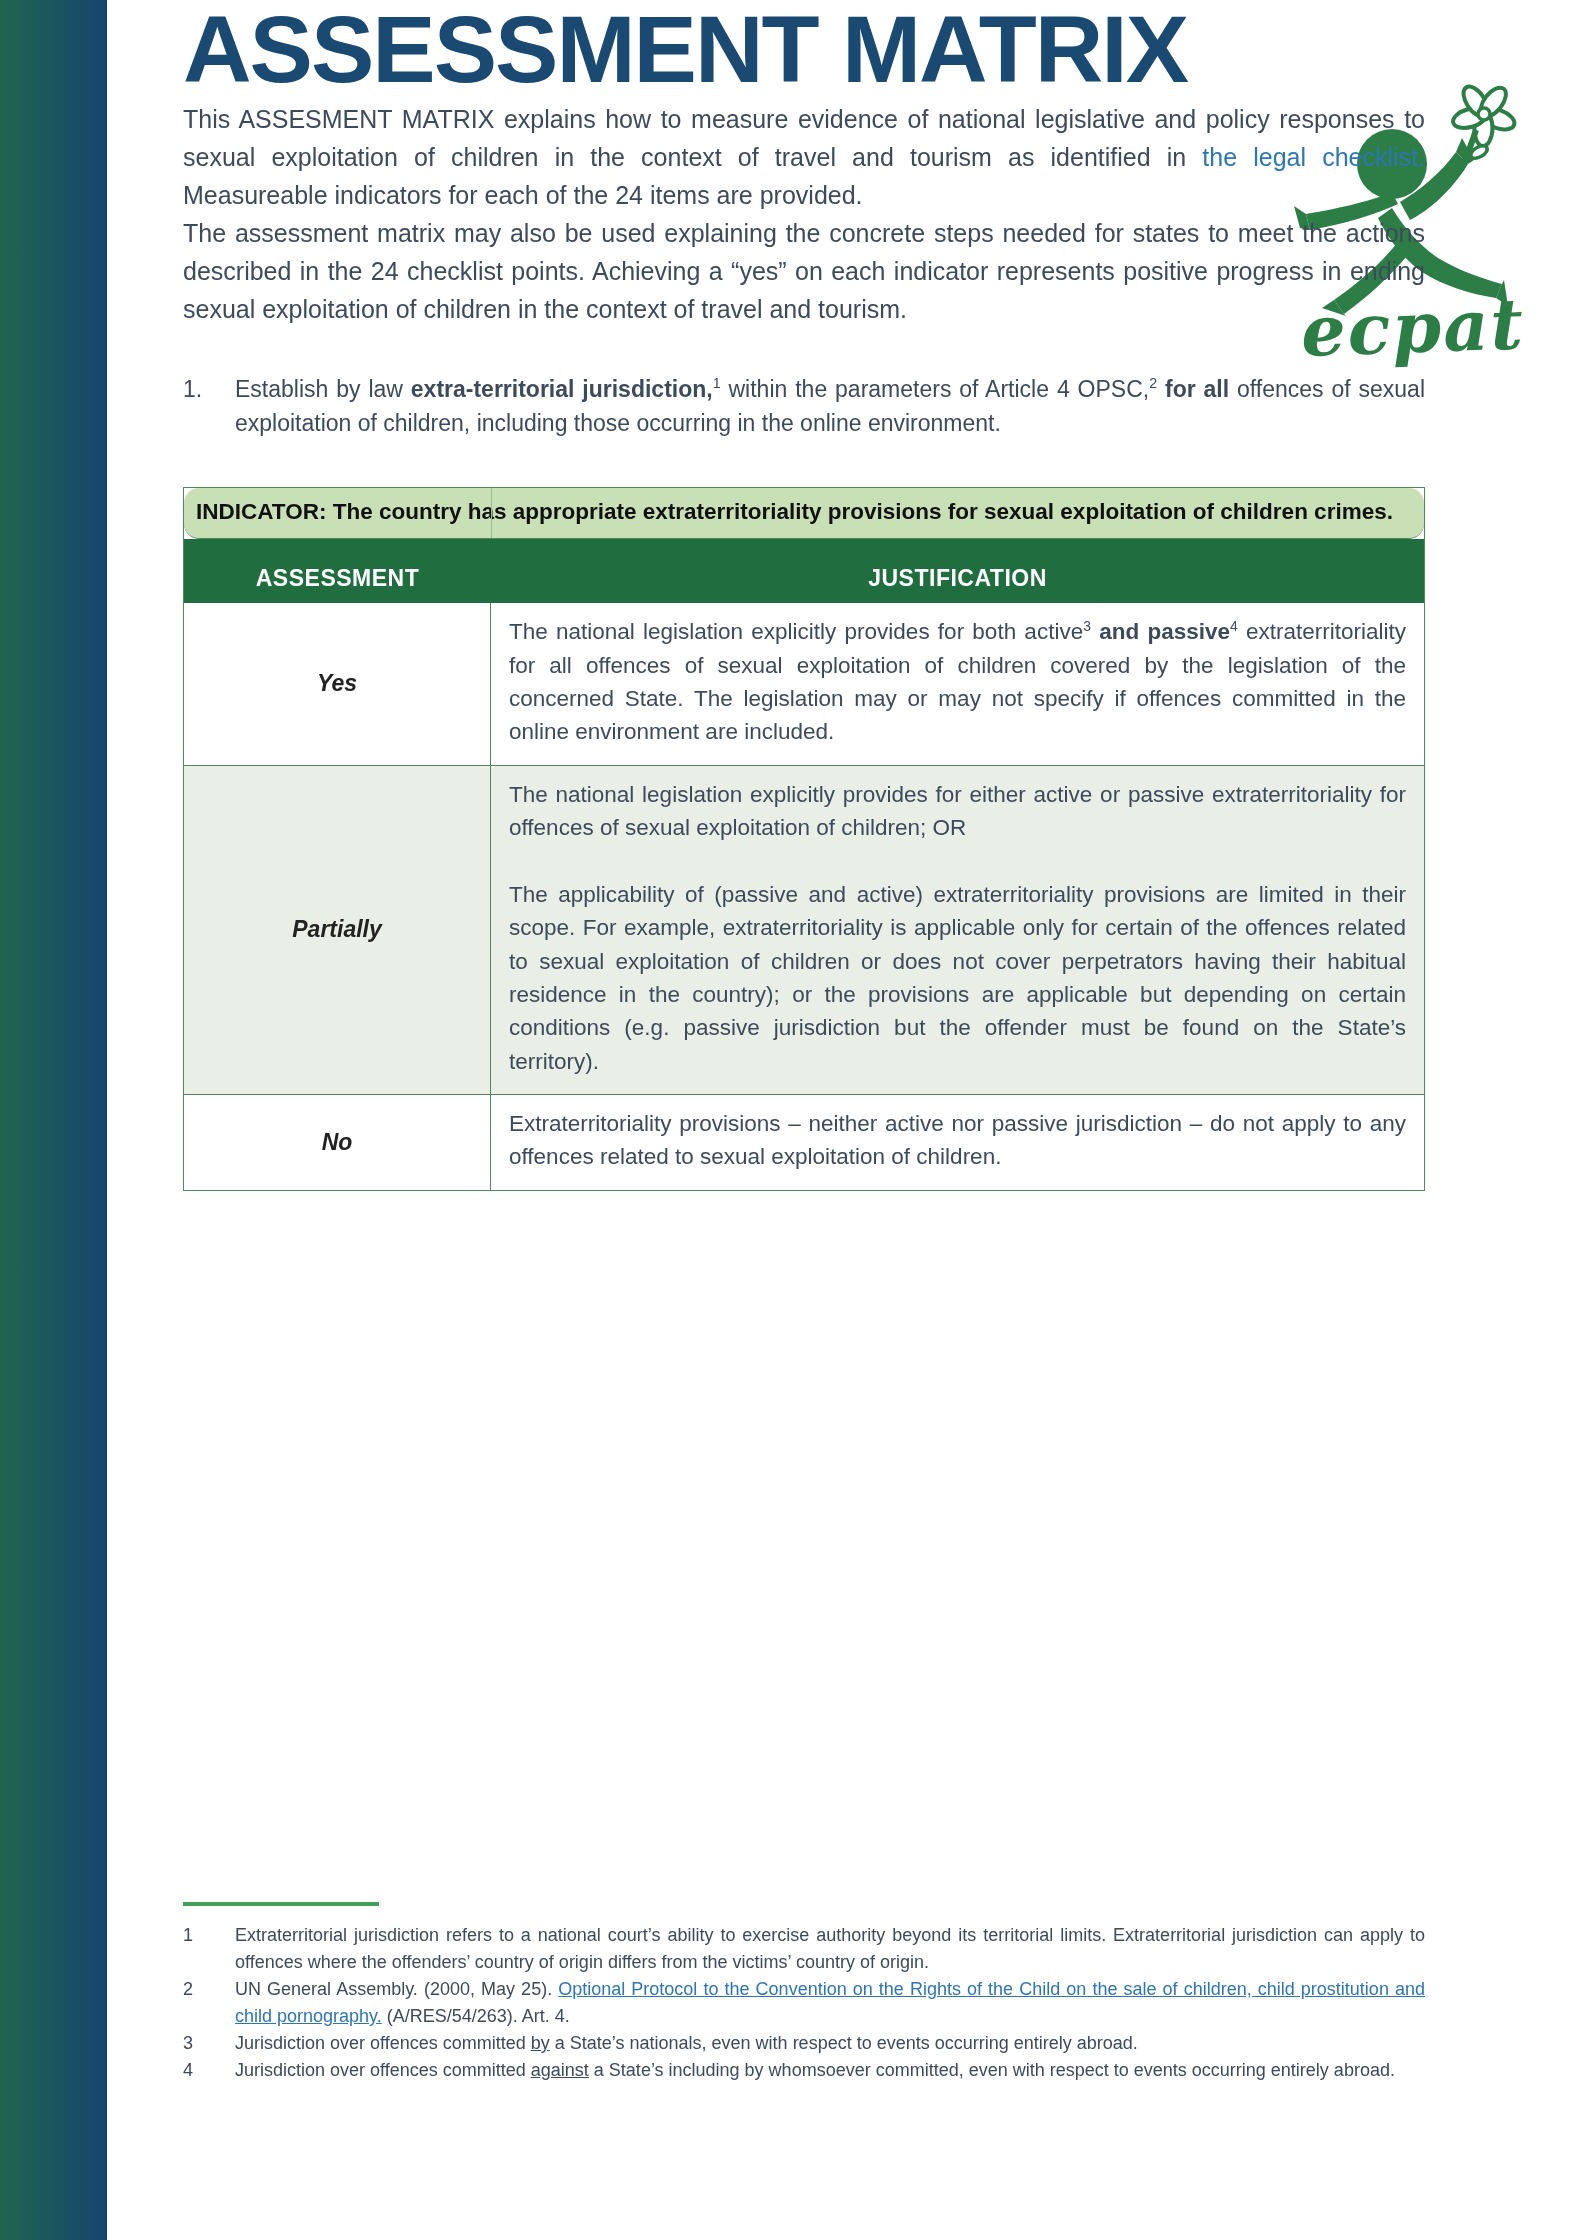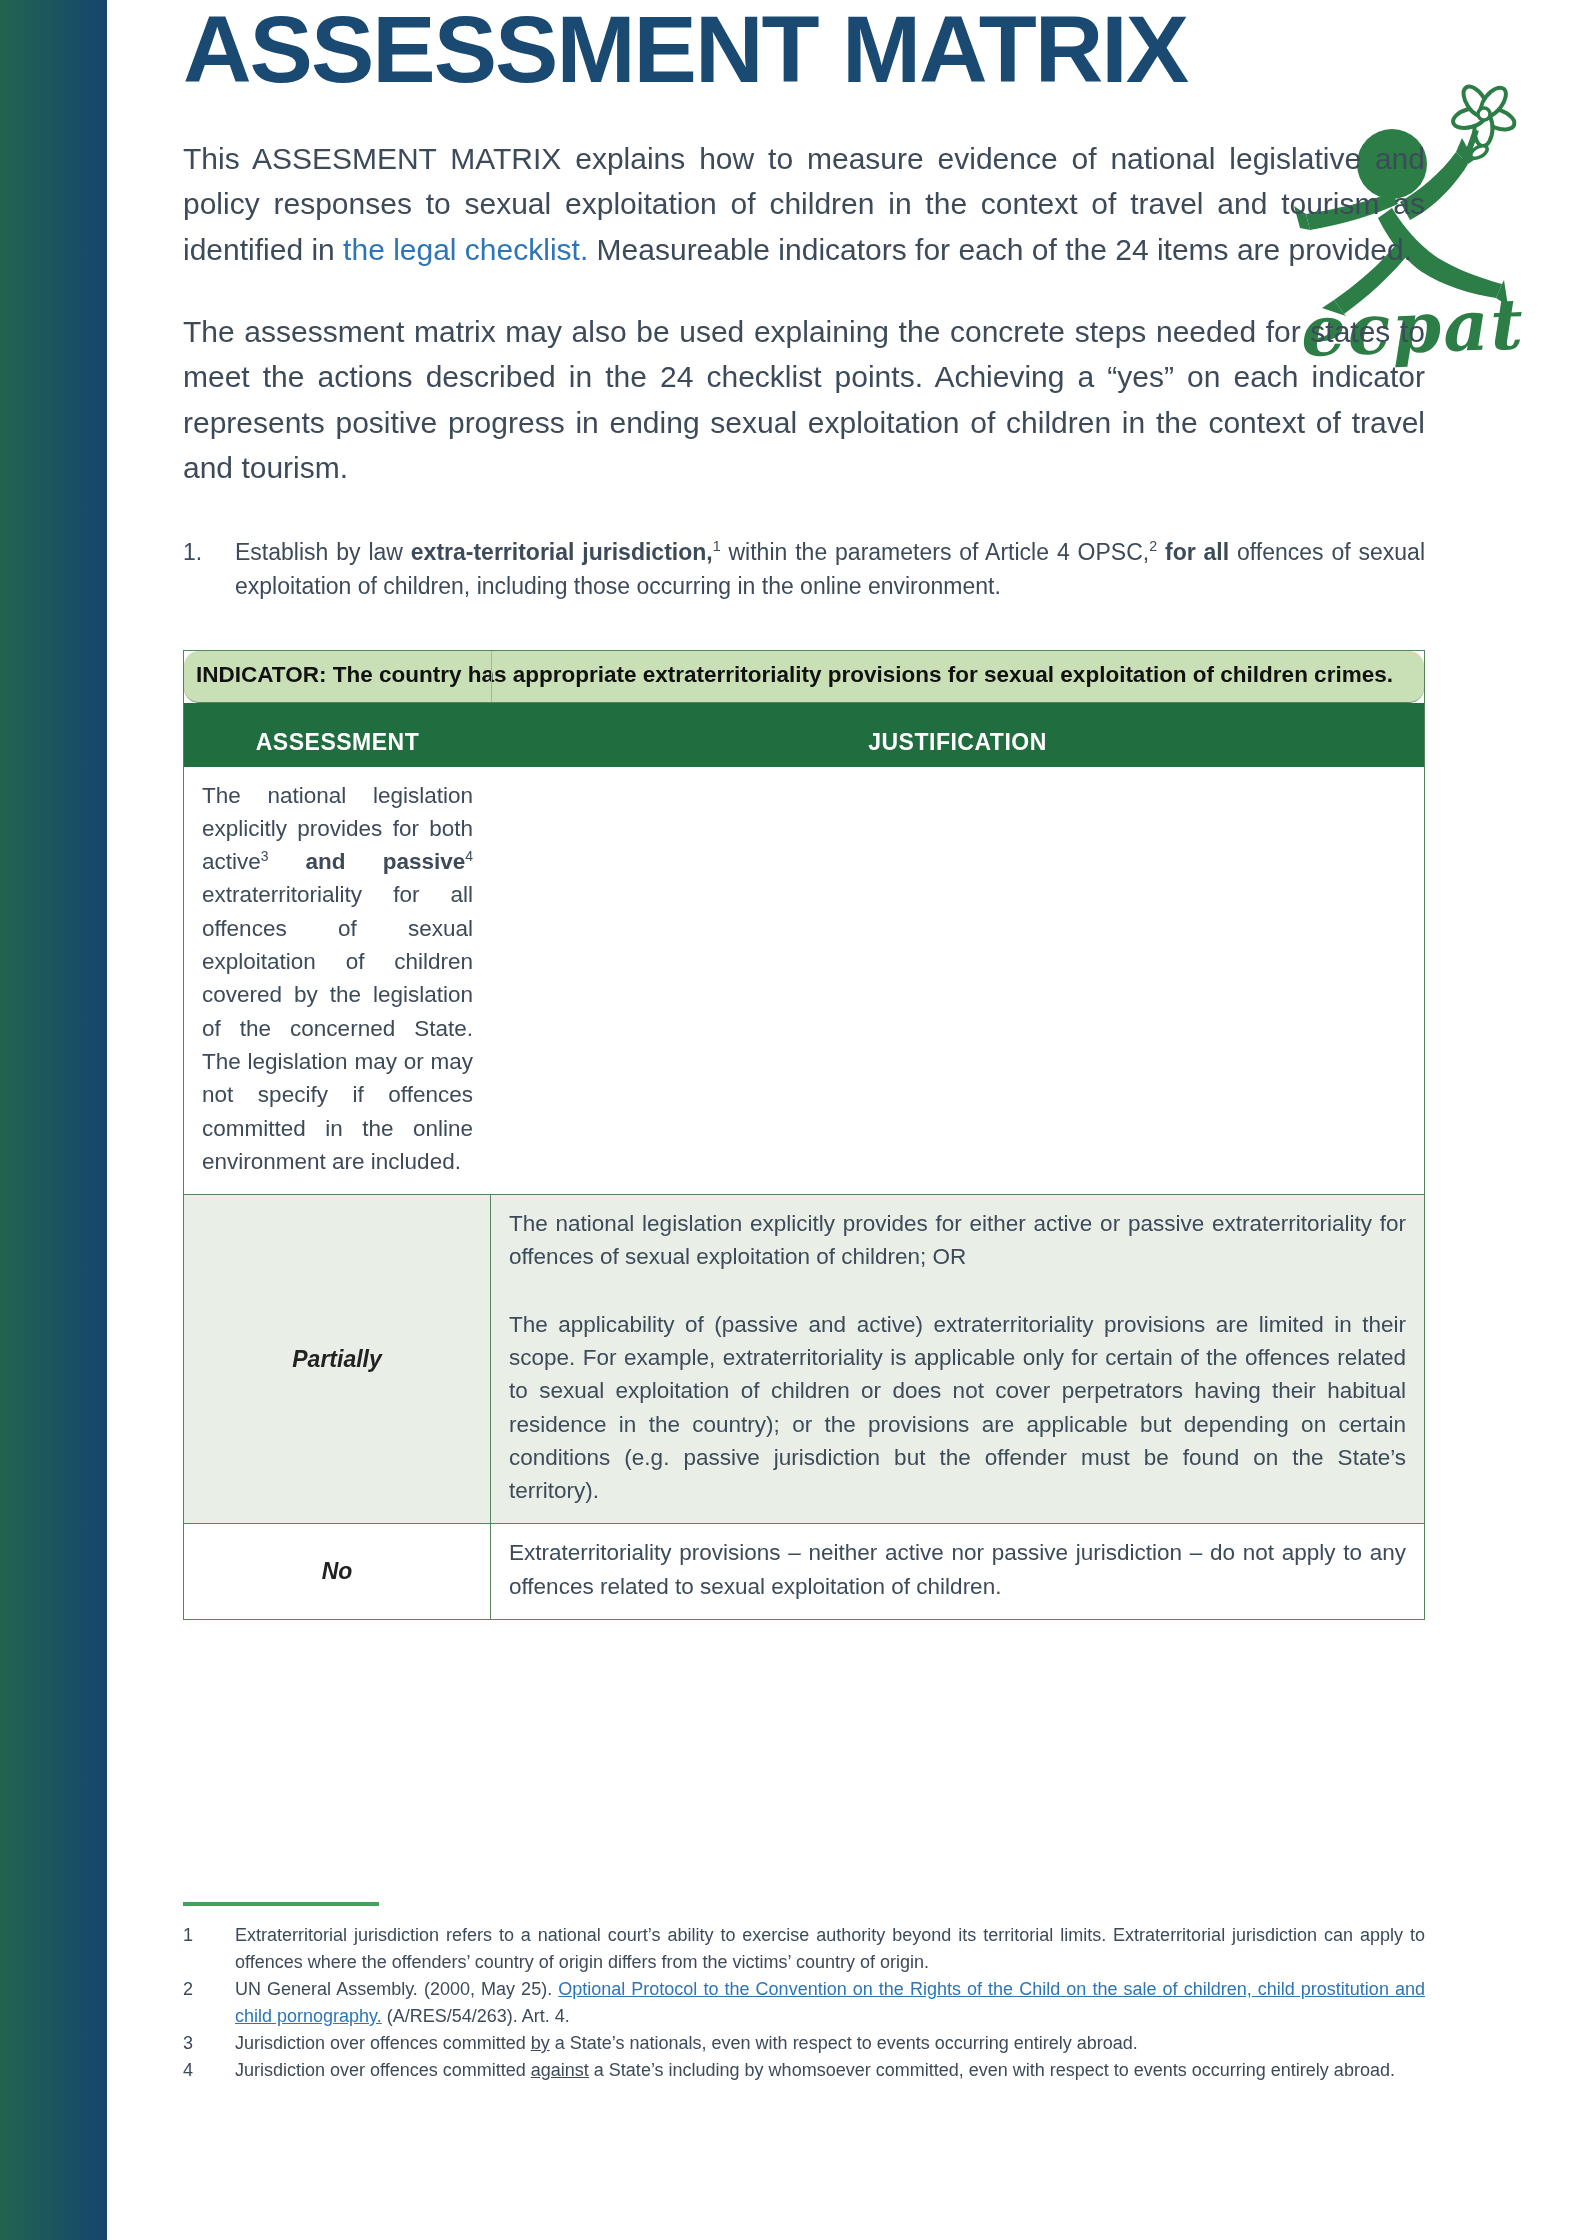--- a/index.html
+++ b/index.html
@@ -14,21 +14,21 @@
   .content { position:absolute; left:183px; width:1242px; top:0; }
 
   .title {
     font-size:95px; font-weight:800; letter-spacing:-2px;
     color:#1a4a72; line-height:1.05; white-space:nowrap;
   }
   .subtitle { margin-top:26px; font-size:31px; font-weight:bold; color:#2e7d4f; line-height:1.42; }
 
   .logo { position:absolute; top:68px; right:34px; width:262px; height:300px; }
 
-  .para { margin-top:36px; font-size:30px; line-height:1.52; color:#3d4a59; text-align:justify; }
+  .para { font-size:25px; line-height:1.52; color:#3d4a59; text-align:justify; }
   .para:first-of-type { margin-top:58px; }
   a.doclink { color:#2e75b6; text-decoration:none; cursor:pointer; }
 
   .section-heading { margin-top:44px; font-size:22.5px; font-weight:bold; color:#3d4a59; }
 
   .item { display:flex; margin-top:44px; font-size:23px; line-height:1.5; color:#3d4a59; }
   .item-num { width:52px; flex:0 0 52px; }
   .item-text { flex:1; text-align:justify; }
   sup { font-size:62%; vertical-align:super; line-height:0; }
 
@@ -123,20 +123,21 @@
       <div class="ind-header">
         <span class="ind-divider"></span>
         <span>INDICATOR: The country has appropriate extraterritoriality provisions for sexual exploitation of children crimes.</span>
       </div>
       <div class="col-heads">
         <div class="col-head">ASSESSMENT</div>
         <div class="col-head">JUSTIFICATION</div>
       </div>
 
       <div class="t-row" style="border-top:none;">
+        <div class="a-cell">Yes</div>
         <div class="j-cell">
           <p><span>The national legislation explicitly provides for both active</span><sup>3</sup><b> and passive</b><sup>4</sup><span> extraterritoriality for all offences of sexual exploitation of children covered by the legislation of the concerned State. The legislation may or may not specify if offences committed in the online environment are included.</span></p>
         </div>
       </div>
 
       <div class="t-row shade">
         <div class="a-cell">Partially</div>
         <div class="j-cell">
           <p>The national legislation explicitly provides for either active or passive extraterritoriality for offences of sexual exploitation of children; OR</p>
           <p>The applicability of (passive and active) extraterritoriality provisions are limited in their scope. For example, extraterritoriality is applicable only for certain of the offences related to sexual exploitation of children or does not cover perpetrators having their habitual residence in the country); or the provisions are applicable but depending on certain conditions (e.g. passive jurisdiction but the offender must be found on the State’s territory).</p>

